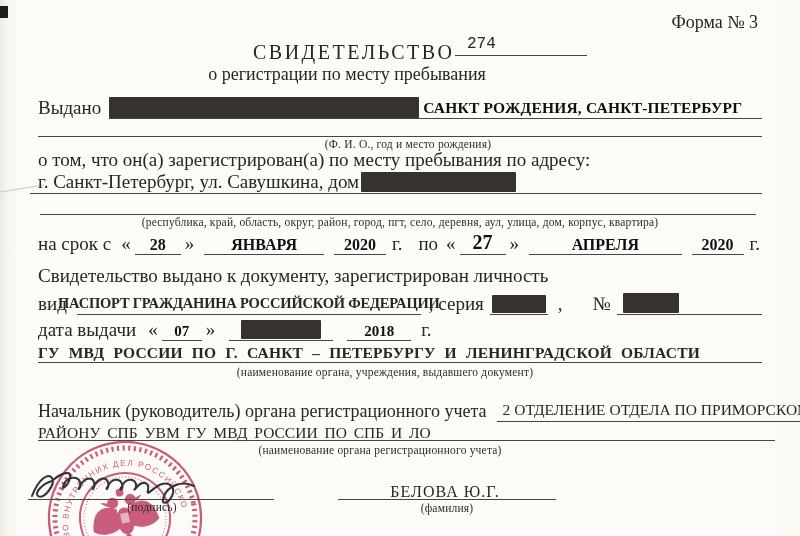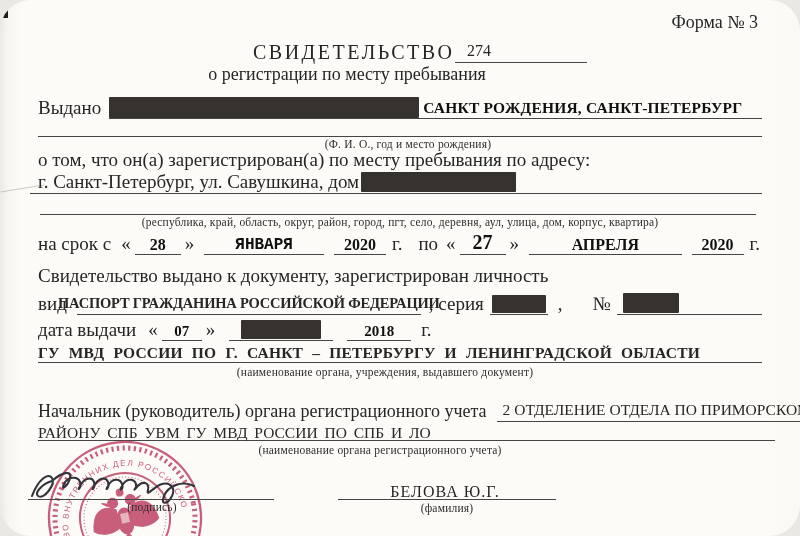--- a/index.html
+++ b/index.html
@@ -1,19 +1,19 @@
 <!DOCTYPE html>
 <html><head>
 <meta charset="utf-8">
 <style>
   html,body{margin:0;padding:0;background:#e9e8e4;}
   #paper{
     position:relative;width:800px;height:536px;overflow:hidden;
     background:linear-gradient(90deg,#eceae5 0px,#f7f6f1 8px,#fcfbf7 22px,#fcfbf7 760px,#faf9f4 800px);
-    font-family:"Liberation Serif","DejaVu Serif",serif;color:#262626;border-radius:31px;
+    font-family:"Liberation Serif","DejaVu Serif",serif;color:#262626;
   }
   .abs{position:absolute;}
   .nowrap{white-space:nowrap;}
   .cap{font-size:11.5px;color:#2e2e2e;letter-spacing:.2px;white-space:nowrap;transform:translateX(-50%);}
   .main{font-size:19px;}
   .ul{border-bottom:1.6px solid #454545;}
   .row{display:flex;align-items:flex-end;}
   .redact{background:#36322e;border-radius:1px;}
   .bold-fill{font-weight:700;color:#101010;}
   .field{border-bottom:1.6px solid #454545;display:flex;align-items:flex-end;justify-content:center;}
@@ -25,21 +25,21 @@
 <body>
 
 <div id="paper">
 
   <div class="blotch"></div>
   <div class="scratch"></div>
 
   <div class="abs nowrap" style="top:12px;right:42px;font-size:18px;">Форма № 3</div>
 
   <div class="abs nowrap" style="top:41px;left:253px;font-size:20px;letter-spacing:2.5px;">СВИДЕТЕЛЬСТВО</div>
-  <div class="abs ul" style="top:42px;left:455px;width:120px;height:20px;font-size:16px;padding-left:12px;">274</div>
+  <div class="abs ul" style="top:35px;left:455px;width:120px;height:20px;font-size:16px;padding-left:12px;font-family:Liberation Mono, monospace;">274</div>
   <div class="abs nowrap" style="top:64px;left:347px;transform:translateX(-50%);font-size:18px;">о регистрации по месту пребывания</div>
 
   <div class="abs row" style="top:93px;left:38px;right:38px;height:26px;justify-content:center;">
     <span class="main" style="margin-right:8px;">Выдано</span>
     <span class="field" style="flex:1;height:26px;justify-content:flex-start;">
       <span class="redact" style="width:310px;height:21px;"></span>
       <span class="bold-fill nowrap" style="font-size:15.5px;letter-spacing:.2px;padding:0 0 1px 4px;">САНКТ РОЖДЕНИЯ, САНКТ-ПЕТЕРБУРГ</span>
     </span>
   </div>
   <div class="abs ul" style="top:120px;left:38px;right:38px;height:16px;"></div>
@@ -51,21 +51,21 @@
     <span class="redact" style="width:155px;height:20px;margin:0 0 1px 2px;"></span>
   </div>
   <div class="abs ul" style="top:198px;left:40px;right:44px;height:16px;"></div>
   <div class="abs cap" style="top:216px;left:400px;">(республика, край, область, округ, район, город, пгт, село, деревня, аул, улица, дом, корпус, квартира)</div>
 
   <div class="abs row main" style="top:233px;left:38px;right:40px;height:22px;">
     <span class="nowrap">на срок с</span>
     <span style="margin-left:10px;">«</span>
     <span class="field bold-fill" style="width:46px;height:22px;font-size:16px;margin:0 4px;">28</span>
     <span>»</span>
-    <span class="field bold-fill" style="flex:1.1;height:22px;font-size:16px;margin:0 10px;font-family:Liberation Mono, monospace;">ЯНВАРЯ</span>
+    <span class="field bold-fill" style="flex:1.1;height:22px;font-size:16px;margin:0 10px;">ЯНВАРЯ</span>
     <span class="field bold-fill" style="width:52px;height:22px;font-size:16px;margin-right:6px;">2020</span>
     <span>г.</span>
     <span style="margin-left:16px;">по</span>
     <span style="margin-left:8px;">«</span>
     <span class="field bold-fill" style="width:46px;height:22px;font-size:20px;margin:0 4px;">27</span>
     <span>»</span>
     <span class="field bold-fill" style="flex:1.4;height:22px;font-size:16px;margin:0 10px;">АПРЕЛЯ</span>
     <span class="field bold-fill" style="width:52px;height:22px;font-size:16px;margin-right:6px;">2020</span>
     <span>г.</span>
   </div>

